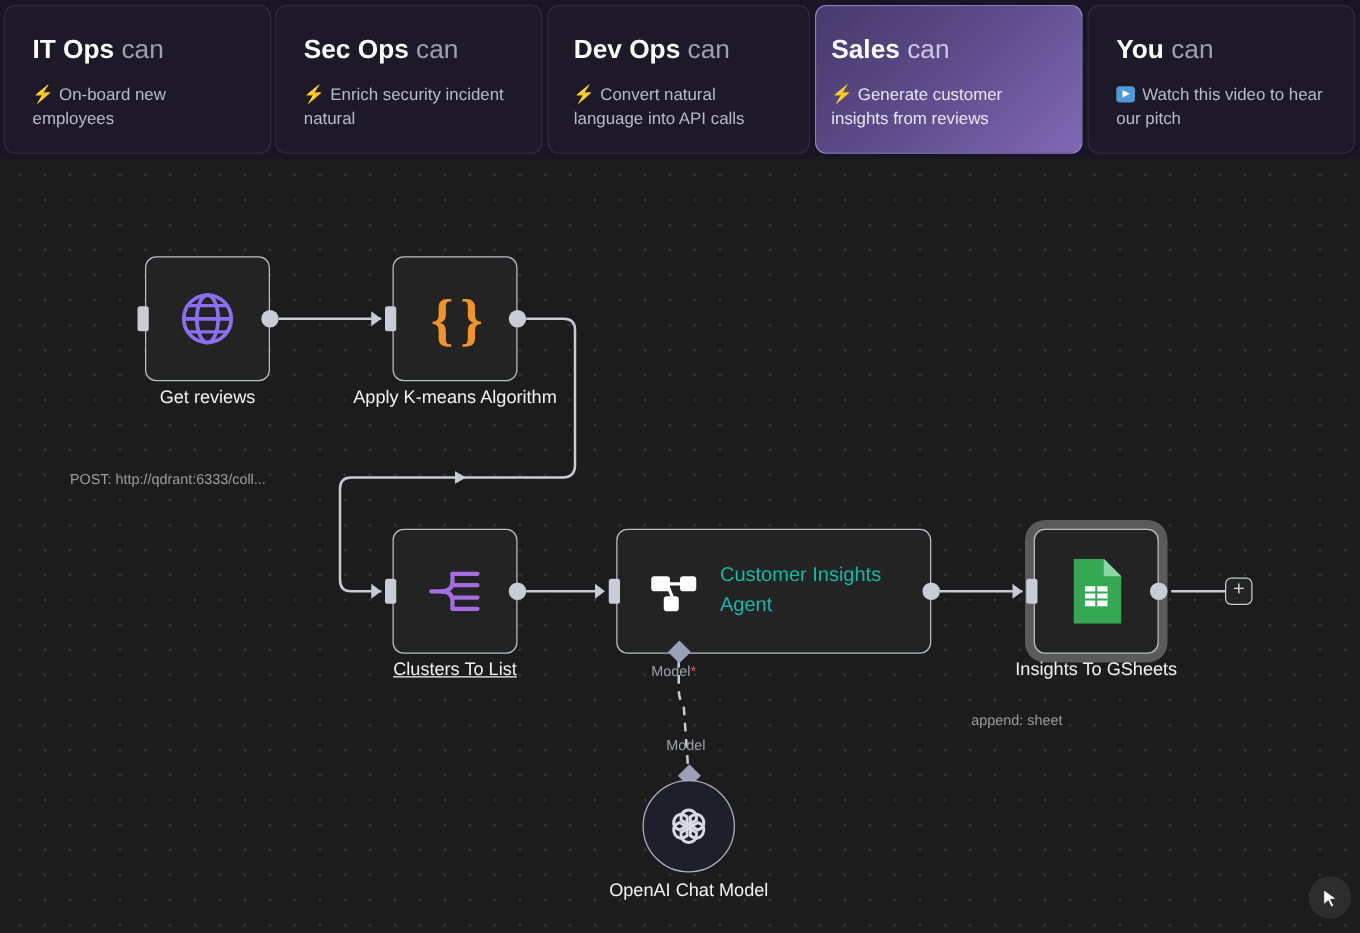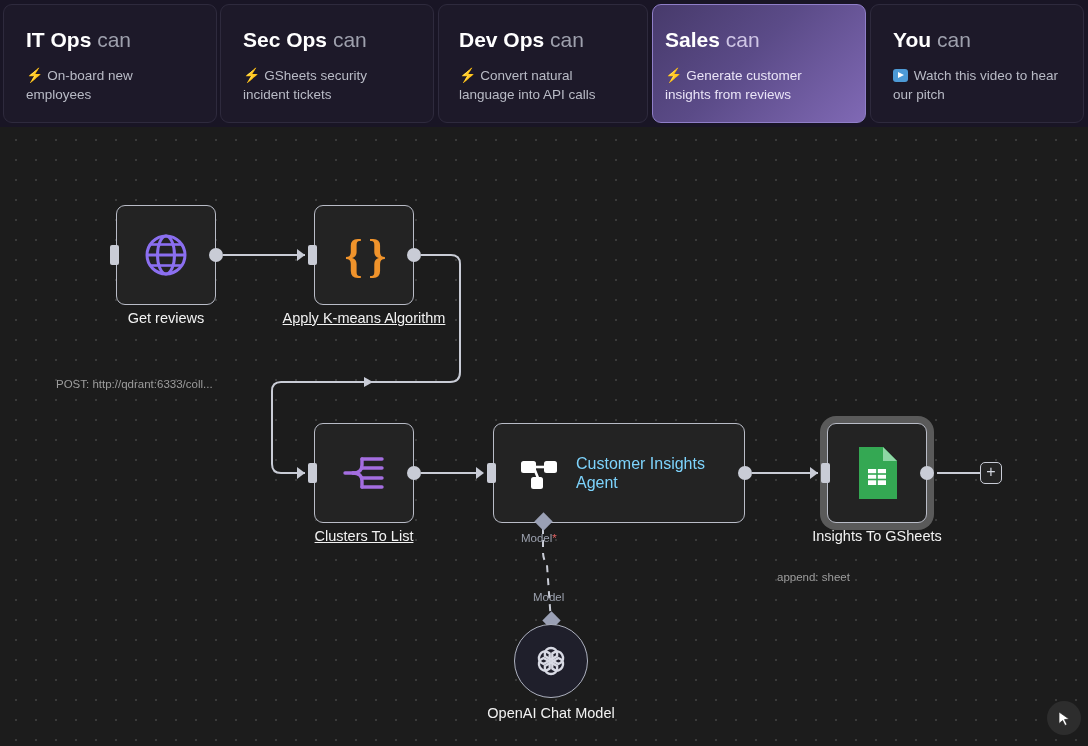--- a/index.html
+++ b/index.html
@@ -123,21 +123,21 @@
 
   .plus-btn {
     position: absolute; width: 22px; height: 22px; border-radius: 5px;
     border: 1.5px solid #c9ccd6; background: #242424;
     color: #d4d7e0; font-size: 16px; line-height: 18px; text-align: center;
   }
 
   
   .icon-wrap { display: flex; align-items: center; justify-content: center; }
   .agent-row { display: flex; align-items: center; width: 100%; padding-left: 26px; gap: 18px; }
-  .agent-title { color: #7dd3fc; font-size: 16px; line-height: 19px; }
+  .agent-title { color: #14b8a6; font-size: 16px; line-height: 24px; }
 
   .openai-node {
     position: absolute; width: 74px; height: 74px; border-radius: 50%;
     background: #1f1f2b; border: 1.5px solid #aeb2c0;
     display: flex; align-items: center; justify-content: center;
   }
 
   
   #cursor-badge {
     position: absolute; width: 34px; height: 34px; border-radius: 50%;
@@ -163,21 +163,21 @@
       </div>
     </div>
 
     <div class="promo-card c1">
       <div class="promo-title">
         <b>Sec Ops</b>
         <span>can</span>
       </div>
       <div class="promo-body">
         <span class="bolt">⚡</span>
-        <span>GSheets security incident tickets</span>
+        <span>Enrich security incident natural</span>
       </div>
     </div>
 
     <div class="promo-card c2">
       <div class="promo-title">
         <b>Dev Ops</b>
         <span>can</span>
       </div>
       <div class="promo-body">
         <span class="bolt">⚡</span>
@@ -246,21 +246,21 @@
     <div class="port-out" style="left:209px; top:121px;"></div>
     <div class="node-label" style="left:66px; top:183px; width:200px;">Get reviews</div>
     <div class="node-sub" style="left:56px; top:207px; width:220px;">POST: http://qdrant:6333/coll...</div>
 
     <div class="node" style="left:314px; top:78px; width:100px; height:100px;">
       <span class="icon-wrap" style="color:#f0932b; font-size:46px; font-weight:700; font-family:'Liberation Serif', serif; letter-spacing:-3px;">{&nbsp;}</span>
     </div>
     <div class="port-in" style="left:308px; top:118px;"></div>
     <div class="port-arrow" style="left:297px; top:122px;"></div>
     <div class="port-out" style="left:407px; top:121px;"></div>
-    <div class="node-label" style="left:264px; top:183px; width:200px;text-decoration:underline;">Apply K-means Algorithm</div>
+    <div class="node-label" style="left:264px; top:183px; width:200px;">Apply K-means Algorithm</div>
 
     <div class="node" style="left:314px; top:296px; width:100px; height:100px;">
       <span class="icon-wrap">
         <svg width="48" height="48" viewBox="0 0 48 48">
           <g stroke="#a46ee0" stroke-width="3.4" stroke-linecap="round" fill="none">
             <line x1="5" y1="24" x2="13" y2="24"></line>
             <path d="M13,24 Q22,24 22,16 L22,10"></path>
             <path d="M13,24 Q22,24 22,32 L22,38"></path>
             <line x1="22" y1="10" x2="42" y2="10"></line>
             <line x1="22" y1="19" x2="42" y2="19"></line>

